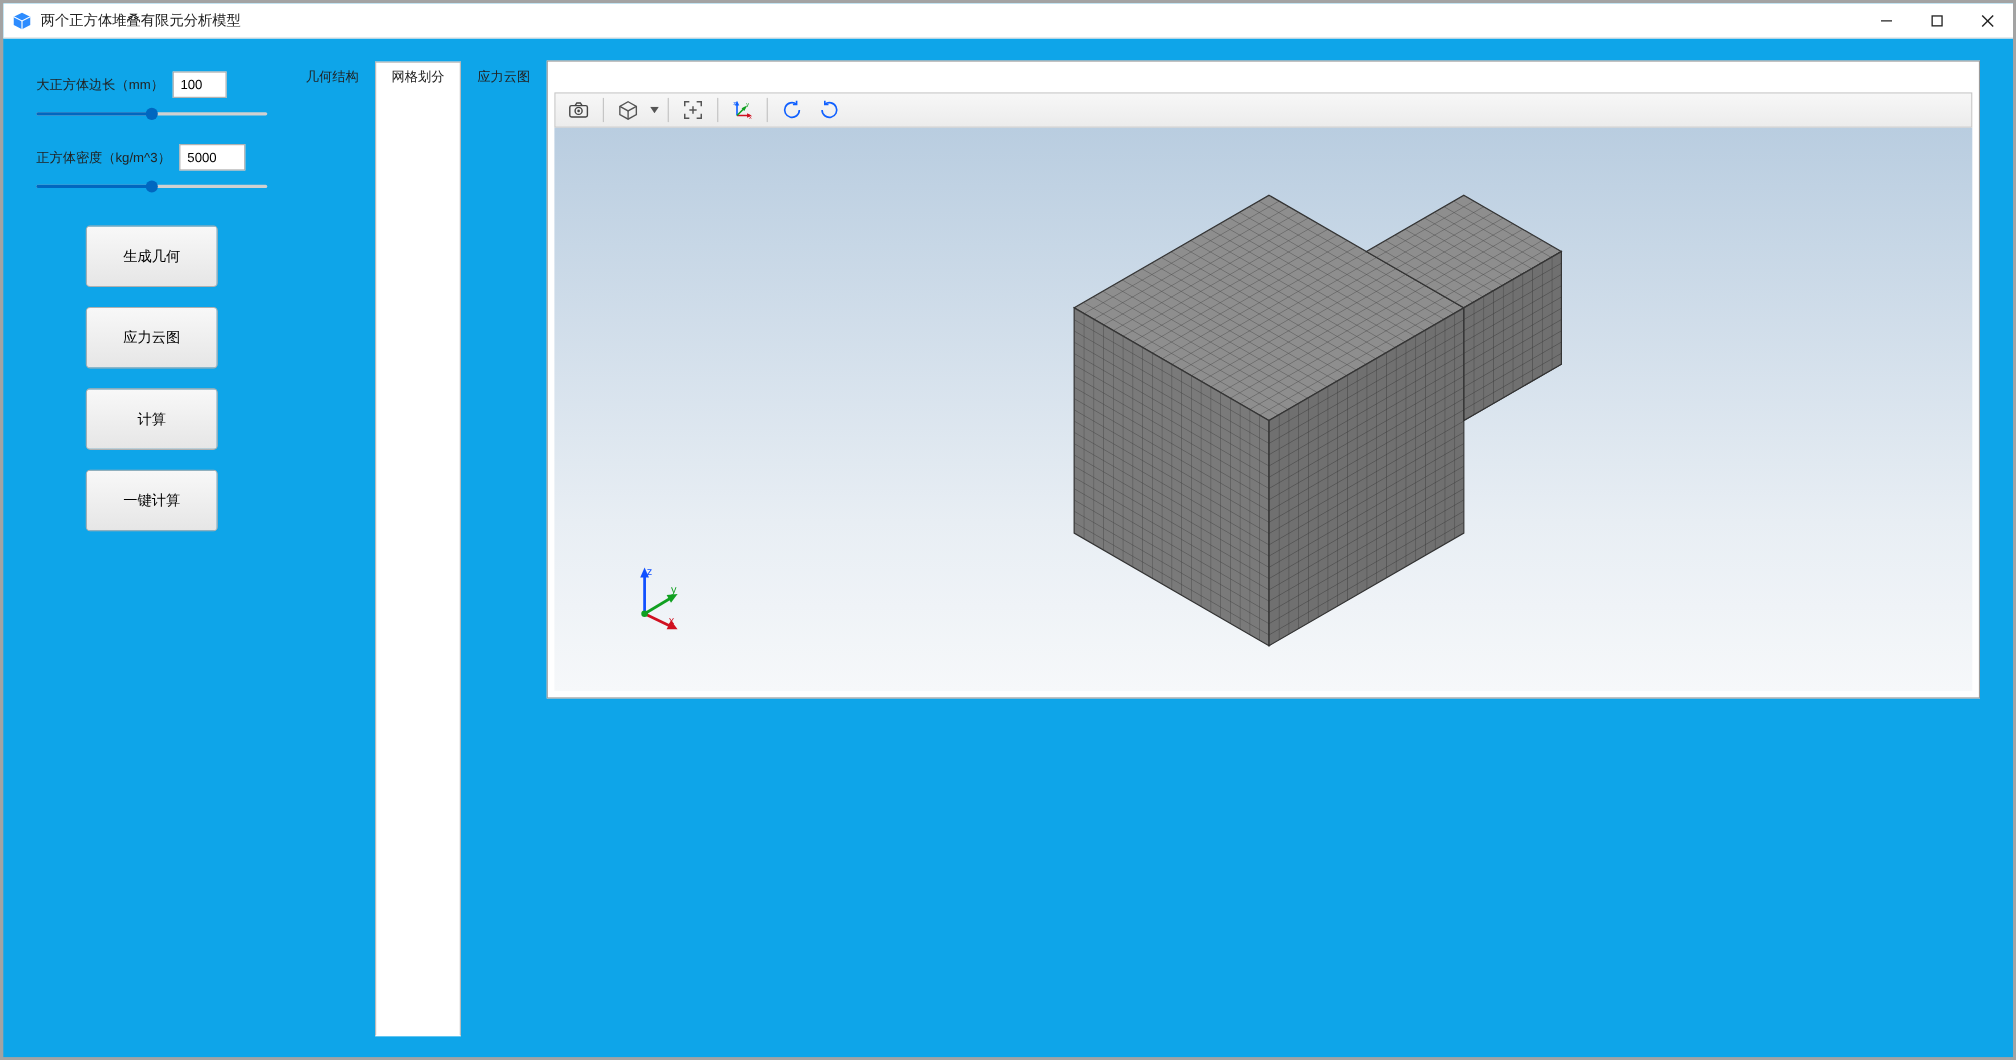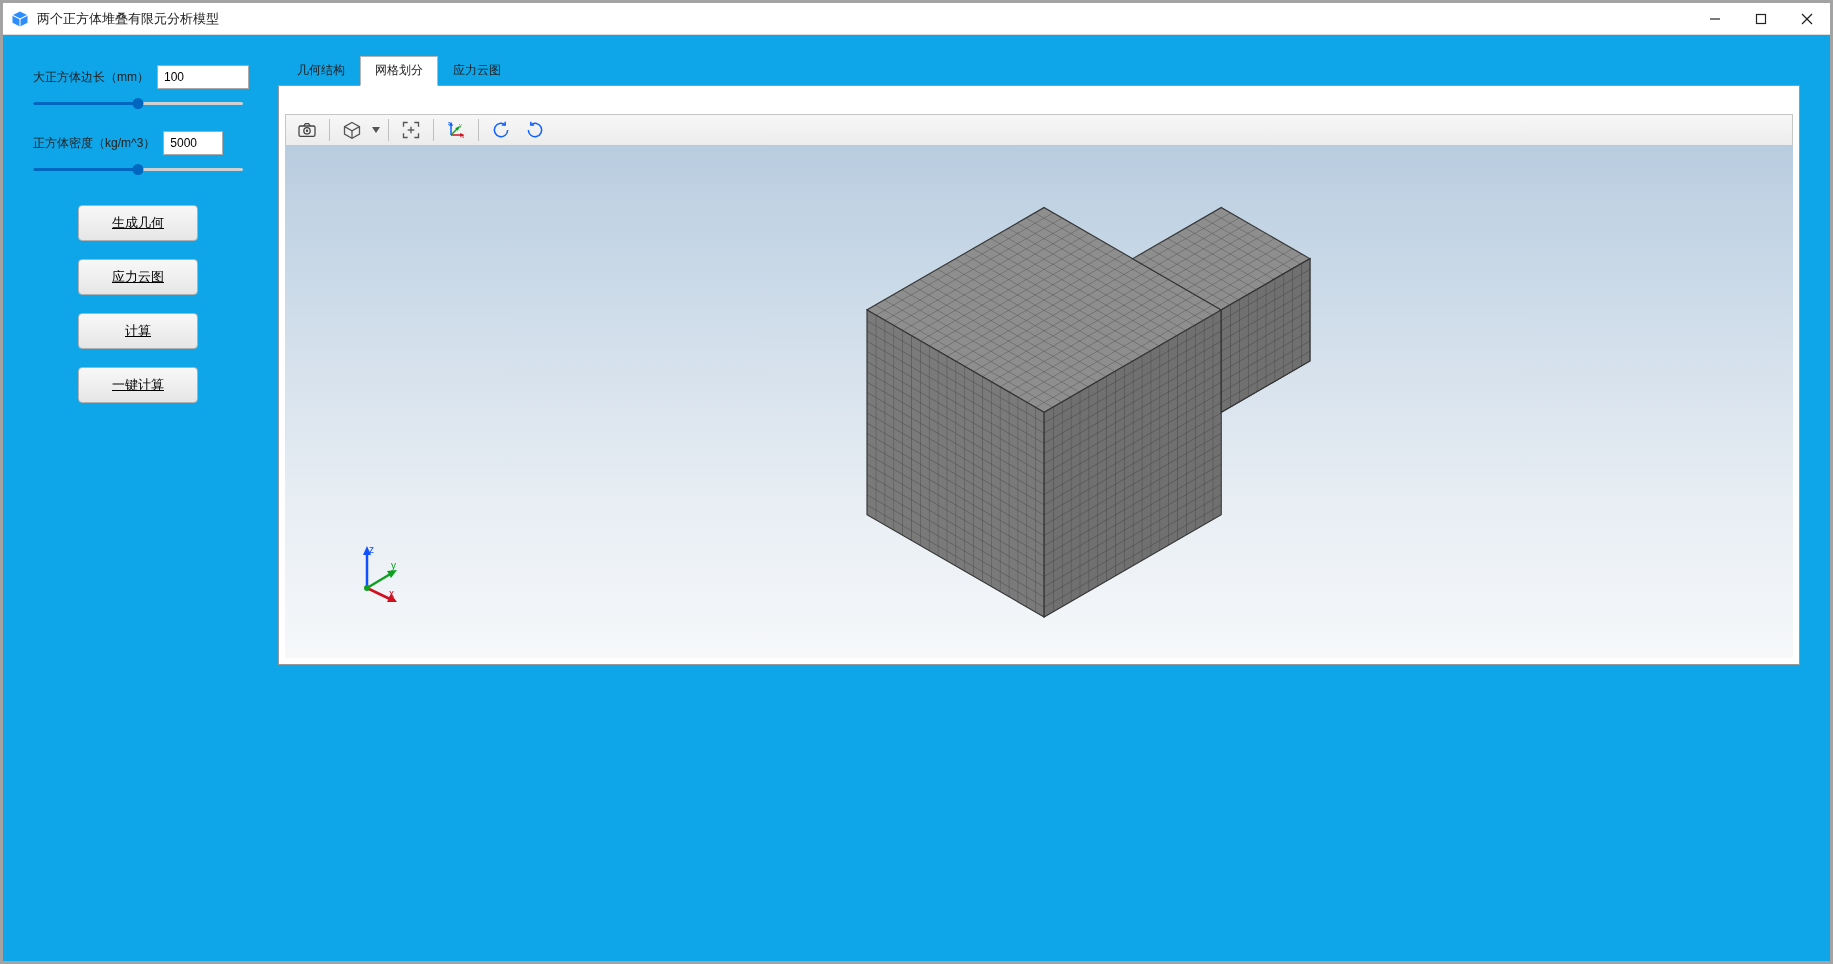--- a/index.html
+++ b/index.html
@@ -3,35 +3,35 @@
 <meta charset="utf-8">
 <style>
   * { box-sizing: border-box; }
   html, body { margin:0; padding:0; height:100%; font-family:"Microsoft YaHei","Segoe UI",sans-serif; font-size:12px; color:#222; background:#fff; }
   .window { width:1833px; height:964px; background:#0ea5e9; position:relative; border:3px solid #a3a3a3; display:flex; flex-direction:column; }
   .titlebar { height:32px; display:flex; align-items:center; padding:0 0 0 8px; border-bottom:1px solid #ddd; background:#fff; }
   .titlebar .app-icon { width:18px; height:18px; margin-right:8px; display:flex; align-items:center; justify-content:center; }
   .titlebar .title { font-size:13px; }
   .win-controls { margin-left:auto; display:flex; height:100%; }
   .win-btn { width:46px; height:100%; display:flex; align-items:center; justify-content:center; }
-  .content { flex:1; display:flex; padding:20px 30px; gap:35px; }
+  .content { flex:1; display:flex; padding:20px 30px; gap:16px; }
   .sidebar { width:210px; padding-top:10px; }
   .param { margin-bottom:20px; }
   .param-row { display:flex; align-items:center; gap:8px; }
   .param-label { font-size:12px; color:#222; white-space:nowrap; }
-  .param-input { width:92px; height:24px; border:1px solid #aaa; padding:2px 6px; font-family:inherit; font-size:12px; background:#fff; }
+  .param-input { width:49px; height:24px; border:1px solid #aaa; padding:2px 6px; font-family:inherit; font-size:12px; background:#fff; }
   .param-input.wide { width:60px; }
   .slider-track { position:relative; margin-top:8px; height:14px; }
   .slider-rail { position:absolute; left:0; right:0; top:5px; height:3px; background:#d0d0d0; border-radius:2px; }
   .slider-fill { position:absolute; left:0; top:5px; height:3px; background:#0067c0; border-radius:2px; }
   .slider-thumb { position:absolute; top:1px; width:11px; height:11px; border-radius:50%; background:#0067c0; transform:translateX(-50%); }
   .btn-stack { margin-top:28px; display:flex; flex-direction:column; gap:18px; align-items:center; }
-  .action-btn { width:120px; height:36px; border:1px solid #b0b0b0; border-radius:4px;
-    background:linear-gradient(#f8f8f8,#e6e6e6); font-size:13px; cursor:pointer;text-decoration:underline; }
-  .main { flex:1; display:flex; flex-direction:column; }
+  .action-btn { width:120px; height:56px; border:1px solid #b0b0b0; border-radius:4px;
+    background:linear-gradient(#f8f8f8,#e6e6e6); font-size:13px; cursor:pointer; }
+  .main { flex:1; display:flex; flex-direction:row; }
   .tabs { display:flex; gap:0; margin-left:4px; }
   .tab { padding:5px 14px 6px; font-size:12px; border:1px solid transparent; border-bottom:none; cursor:pointer; position:relative; top:1px; background:transparent; }
   .tab.active { background:#fff; border-color:#b5b5b5; border-bottom:1px solid #fff; z-index:1; }
   .viewport-frame { flex:1; border:1px solid #999; background:#fff; max-height:580px; display:flex; flex-direction:column; overflow:hidden; }
   .inner-gap { height:28px; }
   .viewport-wrap { position:relative; flex:1; margin:0 6px 6px 6px; }
   .toolbar { position:absolute; left:0; right:0; top:0; height:32px; background:linear-gradient(#f7f7f7,#ececec); border:1px solid #c6c6c6; display:flex; align-items:center; padding:0 6px; gap:4px; z-index:2; }
   .tb-btn { width:30px; height:26px; border:1px solid transparent; border-radius:3px; display:flex; align-items:center; justify-content:center; cursor:pointer; }
   .tb-sep { width:1px; height:22px; background:#c0c0c0; margin:0 3px; }
   .tb-dd { width:10px; display:flex; align-items:center; justify-content:center; cursor:pointer; height:26px; }

